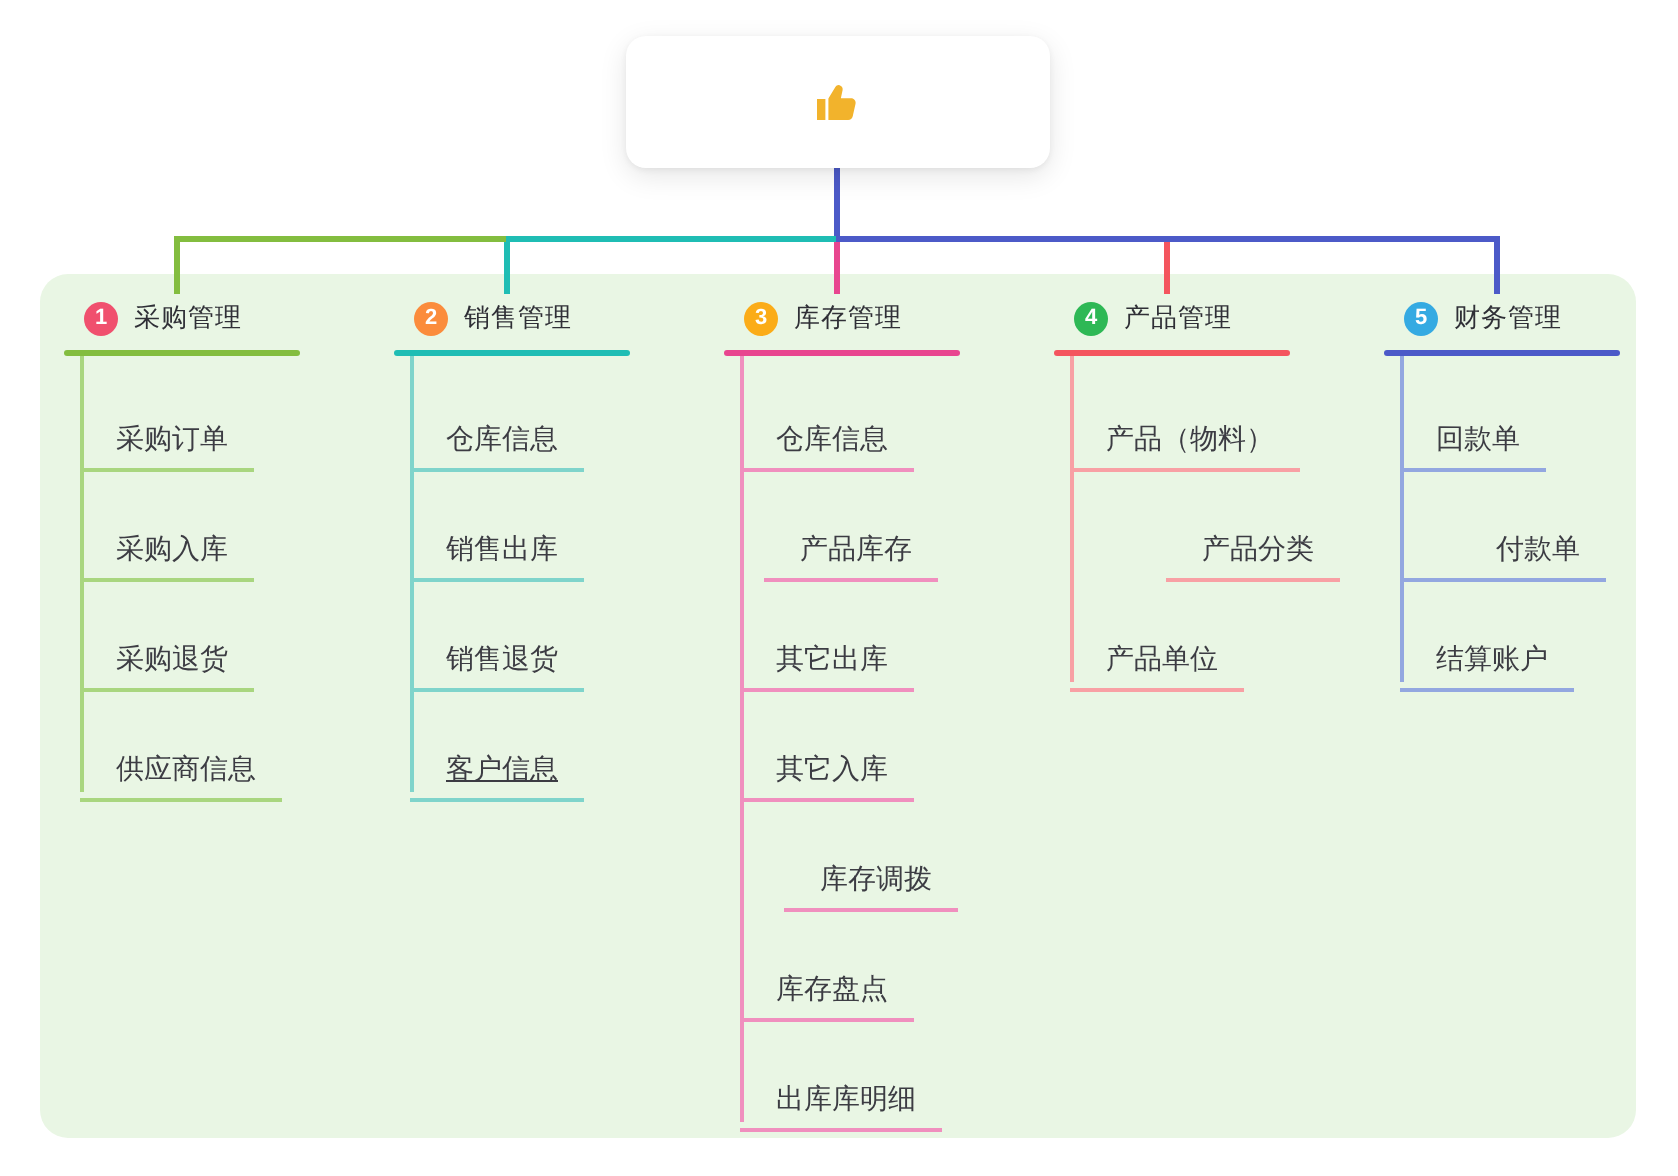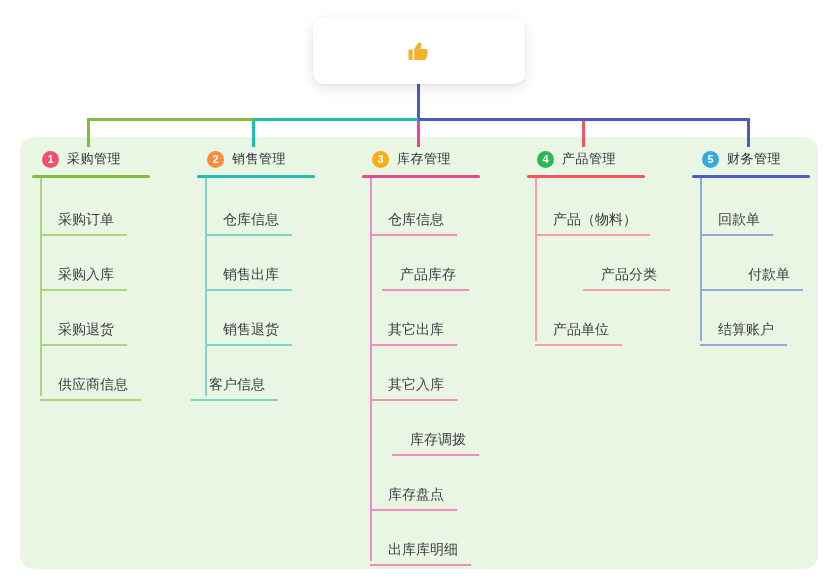--- a/index.html
+++ b/index.html
@@ -127,21 +127,21 @@
       <div class="child-row" style="left: 40px; top: 368px; border-bottom: 2px solid rgb(169, 214, 127);">供应商信息</div>
       <div class="branch-title-row" style="left: 197px; top: 146px;">
         <span class="badge" style="background: rgb(251, 140, 60);">2</span>
         <span class="branch-title-text">销售管理</span>
       </div>
       <div class="line" style="left: 197px; top: 175px; width: 118px; height: 3px; background: rgb(31, 189, 180); z-index: 2; border-radius: 2px;"></div>
       <div class="line" style="left: 205px; top: 178px; width: 2px; height: 218px; background: rgb(127, 212, 203); z-index: 1;"></div>
       <div class="child-row" style="left: 205px; top: 203px; border-bottom: 2px solid rgb(127, 212, 203);">仓库信息</div>
       <div class="child-row" style="left: 205px; top: 258px; border-bottom: 2px solid rgb(127, 212, 203);">销售出库</div>
       <div class="child-row" style="left: 205px; top: 313px; border-bottom: 2px solid rgb(127, 212, 203);">销售退货</div>
-      <div class="child-row" style="left: 191px; top: 368px; border-bottom: 2px solid rgb(127, 212, 203);">客户信息</div>
+      <div class="child-row" style="left: 205px; top: 368px; border-bottom: 2px solid rgb(127, 212, 203); text-decoration: underline;">客户信息</div>
       <div class="branch-title-row" style="left: 362px; top: 146px;">
         <span class="badge" style="background: rgb(251, 172, 24);">3</span>
         <span class="branch-title-text">库存管理</span>
       </div>
       <div class="line" style="left: 362px; top: 175px; width: 118px; height: 3px; background: rgb(232, 70, 143); z-index: 2; border-radius: 2px;"></div>
       <div class="line" style="left: 370px; top: 178px; width: 2px; height: 383px; background: rgb(240, 143, 190); z-index: 1;"></div>
       <div class="child-row" style="left: 370px; top: 203px; border-bottom: 2px solid rgb(240, 143, 190);">仓库信息</div>
       <div class="child-row" style="left: 370px; top: 258px; border-bottom: 2px solid rgb(240, 143, 190); margin-left: 12px;">产品库存</div>
       <div class="child-row" style="left: 370px; top: 313px; border-bottom: 2px solid rgb(240, 143, 190);">其它出库</div>
       <div class="child-row" style="left: 370px; top: 368px; border-bottom: 2px solid rgb(240, 143, 190);">其它入库</div>

